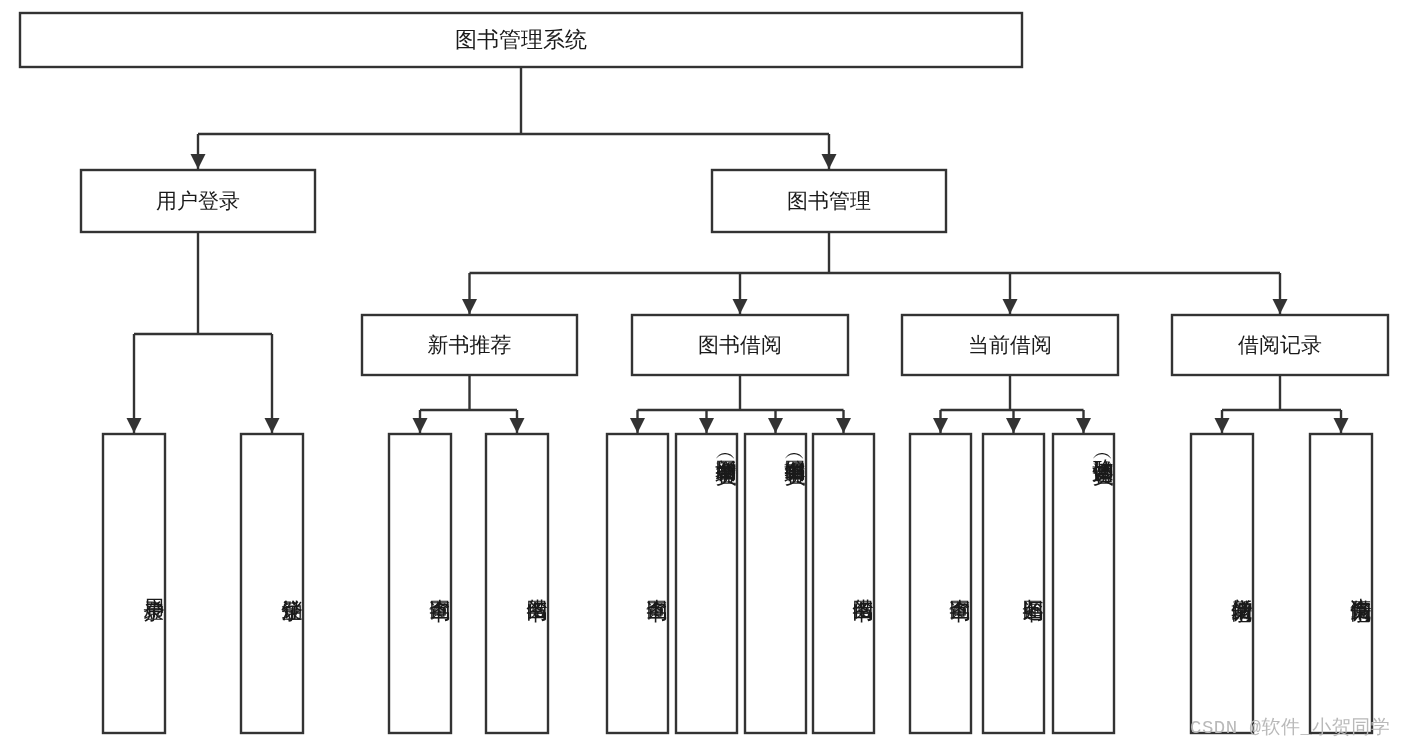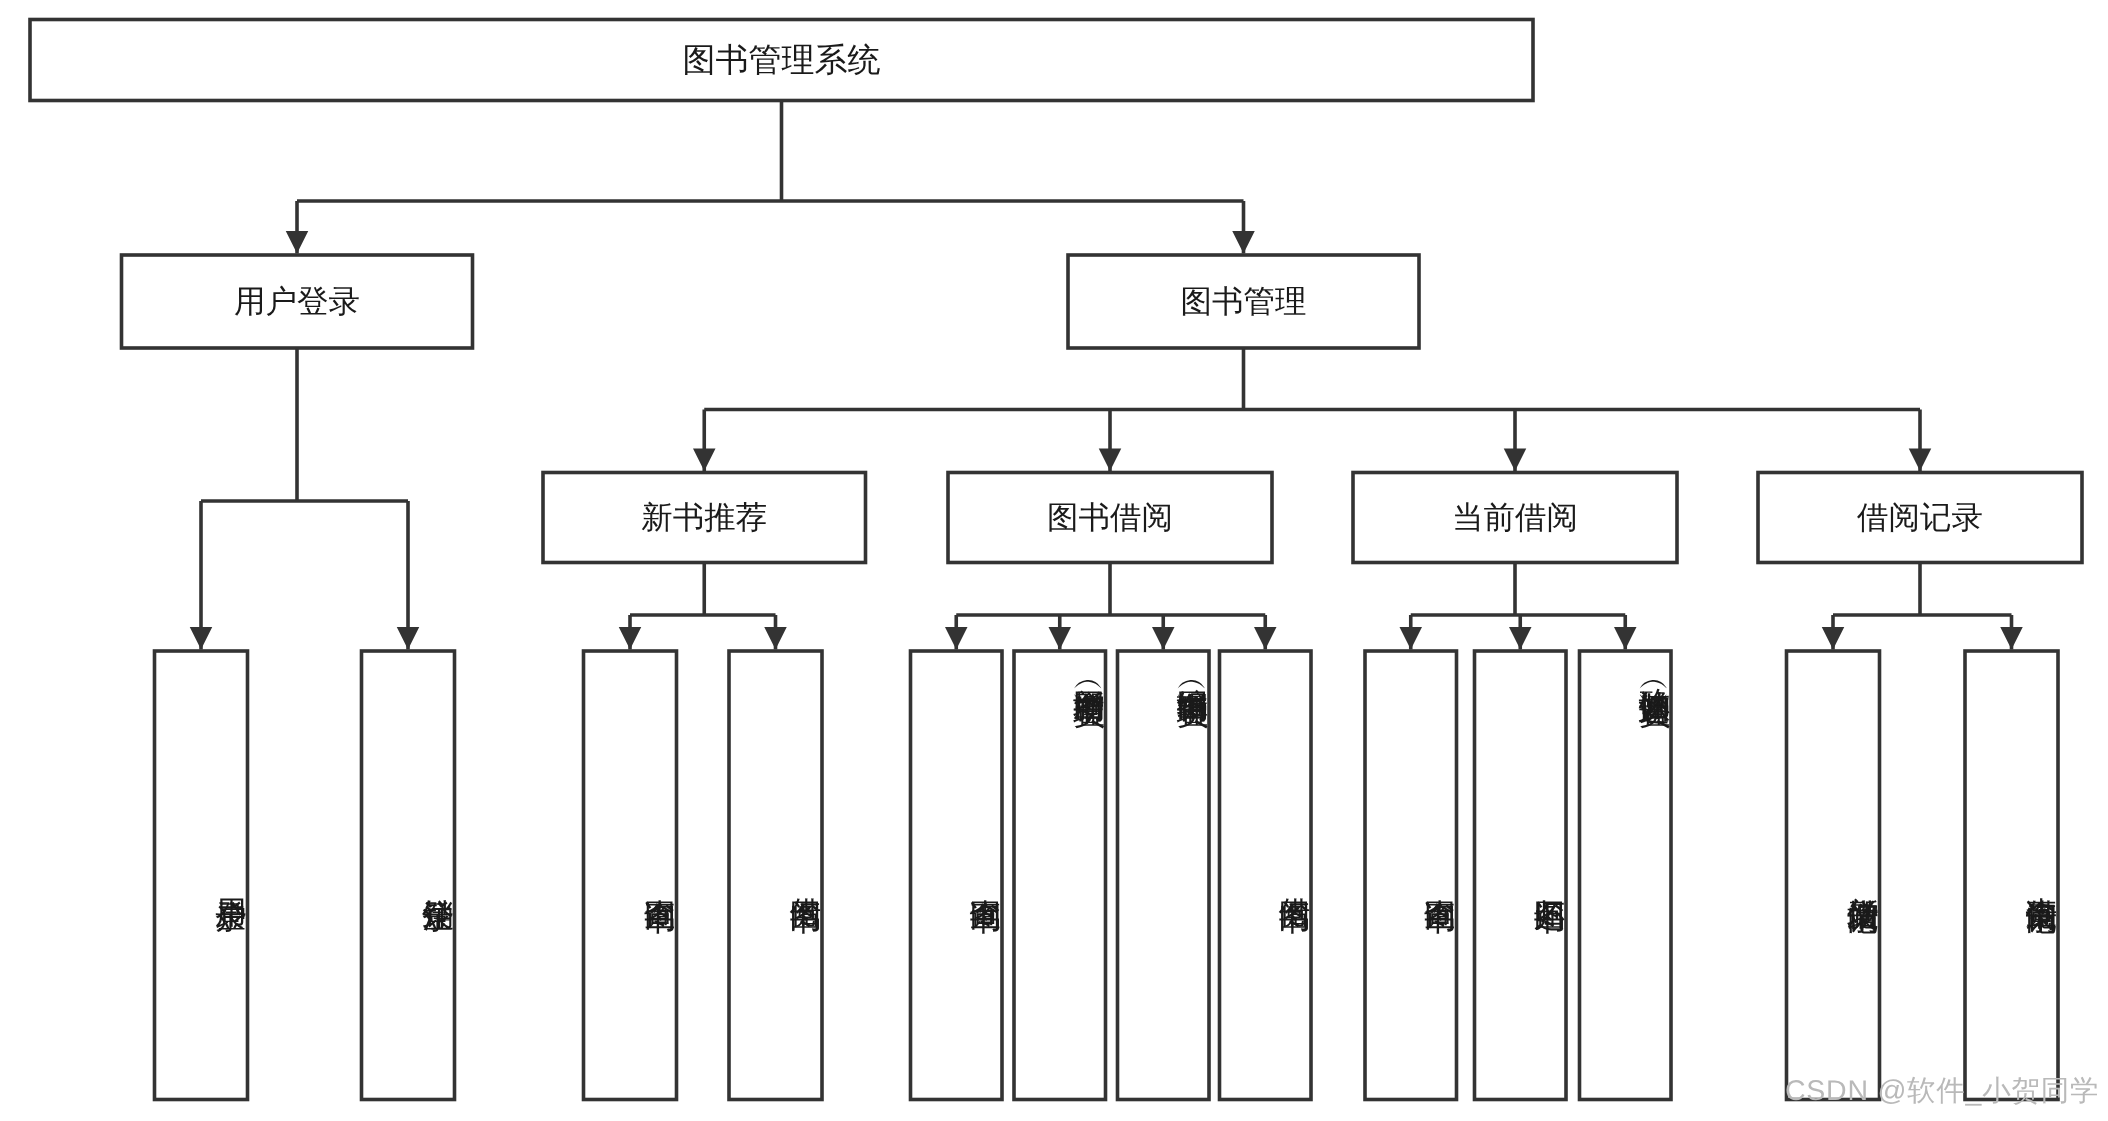--- a/index.html
+++ b/index.html
@@ -65,21 +65,21 @@
     color: #1a1a1a;
     letter-spacing: 1px;
     display: flex;
     align-items: flex-start;
     justify-content: center;
     white-space: nowrap;
     pointer-events: none;
   }
   .watermark {
     position: absolute;
-    font-family: Liberation Sans, sans-serif;
+    font-family: Liberation Mono, monospace;
     font-size: 19px;
     color: #b9b9b9;
     white-space: nowrap;
     letter-spacing: 0.5px;
   }
 </style>
 </head>
 <body>
 
 <div id="diagram-root">

